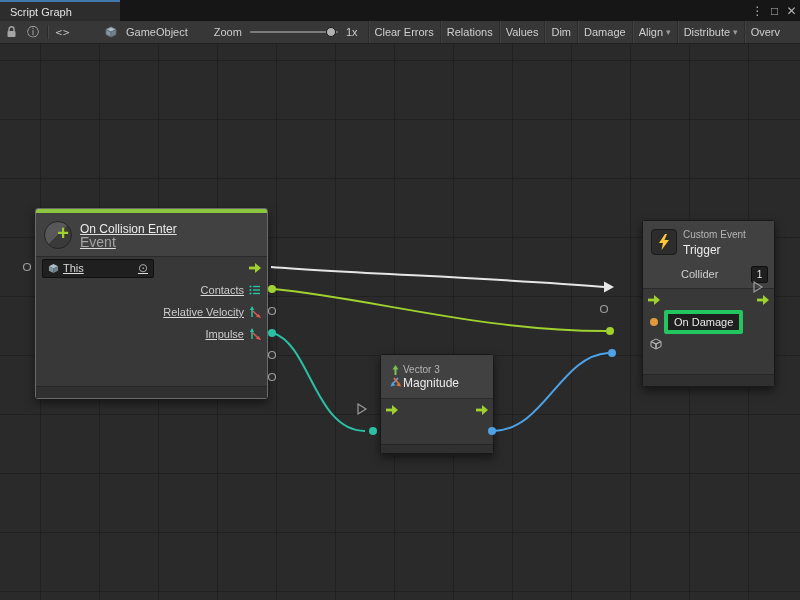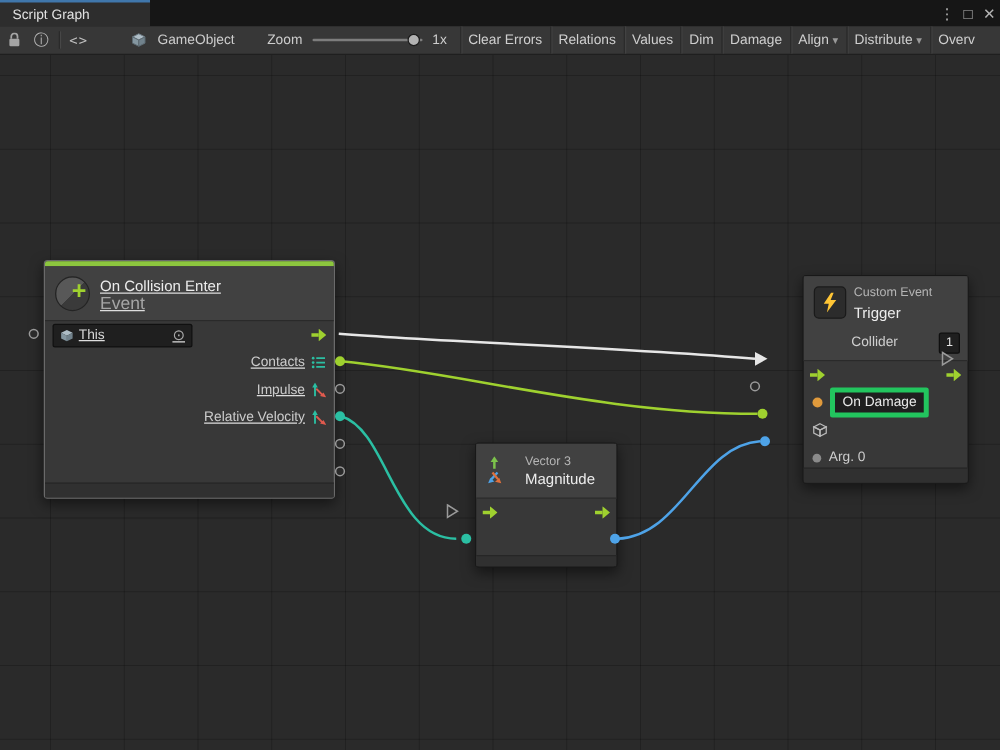--- a/index.html
+++ b/index.html
@@ -69,21 +69,21 @@
     font-size:20px;font-weight:bold;line-height:26px;}
   .obj-field{display:flex;align-items:center;gap:4px;width:112px;height:19px;
     background:#1f1f1f;border:1px solid #101010;border-radius:2px;padding:0 5px;box-sizing:border-box;}
   .obj-field .lbl{color:#d8d8d8;}
   .obj-field .target{margin-left:auto;color:#ababab;font-size:12px;line-height:12px;}
   .row.first{padding:0 6px;text-align:right;}
   .row.first .farrow{margin-left:auto;}
 
   
   #node-vector{left:380px;top:310px;width:114px;height:100px;}
-  #node-vector .n-header{height:44px;gap:18px;}
+  #node-vector .n-header{height:44px;gap:1px;}
   .vicon-col{display:flex;flex-direction:column;gap:1px;flex:none;}
   #node-vector .row.flow{padding:0 5px;}
   #node-vector .row.flow .farrow:last-child{margin-left:auto;}
   #node-vector .row.vec{padding-left:9px;}
 
   
   #node-custom{left:642px;top:164px;width:133px;height:167px;margin-top:12px;}
   #node-custom .n-header{height:68px;display:block;position:relative;padding:0;}
   .bolt-box{position:absolute;left:8px;top:8px;width:24px;height:24px;background:#2c2c2c;
     border:1px solid #1a1a1a;border-radius:4px;display:flex;align-items:center;justify-content:center;}
@@ -236,36 +236,36 @@
               </g>
               <g fill="#2BBFA3">
                 <circle cx="1.5" cy="2.5" r="1.1"></circle>
                 <circle cx="1.5" cy="6" r="1.1"></circle>
                 <circle cx="1.5" cy="9.5" r="1.1"></circle>
               </g>
             </svg>
         </span>
       </div>
       <div class="row right">
-        <span class="lbl">Impulse</span>
+        <span class="lbl">Relative Velocity</span>
         <span class="icon12">
           <svg width="12" height="12" viewBox="0 0 12 12">
               <g stroke="#2BBFA3" stroke-width="1.5">
                 <line x1="3" y1="11" x2="3" y2="3"></line>
               </g>
               <polygon points="3,0 0.8,4 5.2,4" fill="#2BBFA3"></polygon>
               <g stroke="#E05A4E" stroke-width="1.5">
                 <line x1="4" y1="5" x2="9.5" y2="10.5"></line>
               </g>
               <polygon points="12,12 7,10.8 9.8,8" fill="#E05A4E"></polygon>
             </svg>
         </span>
       </div>
       <div class="row right">
-        <span class="lbl">Relative Velocity</span>
+        <span class="lbl">Impulse</span>
         <span class="icon12">
           <svg width="12" height="12" viewBox="0 0 12 12">
               <g stroke="#2BBFA3" stroke-width="1.5">
                 <line x1="3" y1="11" x2="3" y2="3"></line>
               </g>
               <polygon points="3,0 0.8,4 5.2,4" fill="#2BBFA3"></polygon>
               <g stroke="#E05A4E" stroke-width="1.5">
                 <line x1="4" y1="5" x2="9.5" y2="10.5"></line>
               </g>
               <polygon points="12,12 7,10.8 9.8,8" fill="#E05A4E"></polygon>
@@ -345,24 +345,20 @@
       </div>
       <div class="row">
         <span class="icon12">
           <svg width="12" height="12" viewBox="0 0 12 12">
               <path d="M6 1 L11 3.5 L6 6 L1 3.5 Z" fill="none" stroke="#b9b9b9" stroke-width="1"></path>
               <path d="M1 3.5 L6 6 L6 11 L1 8.5 Z" fill="none" stroke="#b9b9b9" stroke-width="1"></path>
               <path d="M6 6 L11 3.5 L11 8.5 L6 11 Z" fill="none" stroke="#b9b9b9" stroke-width="1"></path>
             </svg>
         </span>
       </div>
-      <div class="row">
-        <span class="inline-dot dot-gray"></span>
-        <span class="lbl">Arg. 0</span>
-      </div>
       <div class="n-footer"></div>
     </div>
 
     <svg id="wires">
       <path class="wire white" d="M271,223 C360,230 500,234 604,243"></path>
       <polygon class="head white" points="604,237.5 614,243 604,248.5"></polygon>
       <path class="wire green" d="M273,245 C370,254 480,287 606,287"></path>
       <path class="wire teal" d="M273,289 C310,300 315,387 365,387"></path>
       <path class="wire blue" d="M494,387 C545,385 560,312 608,309"></path>
 

